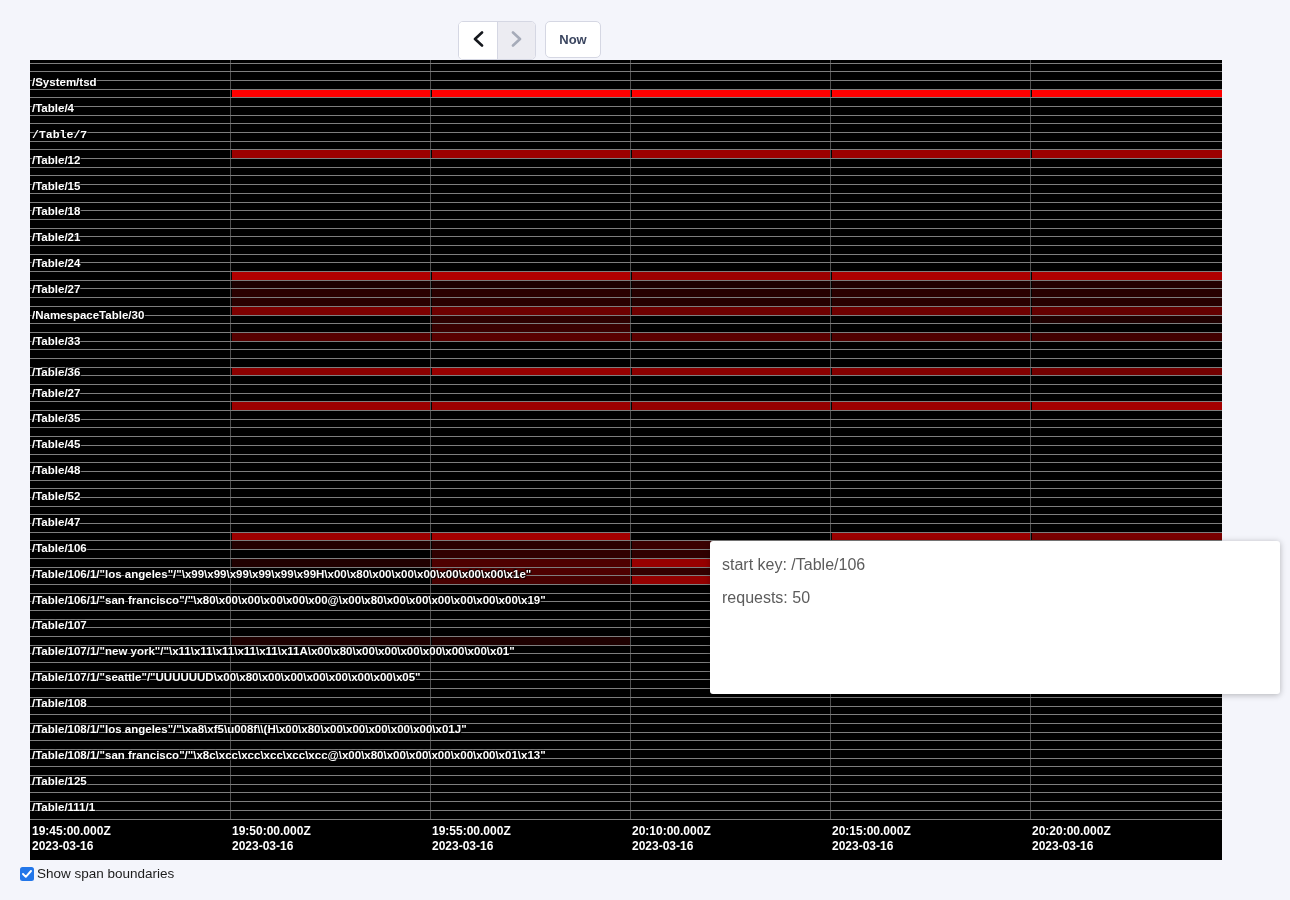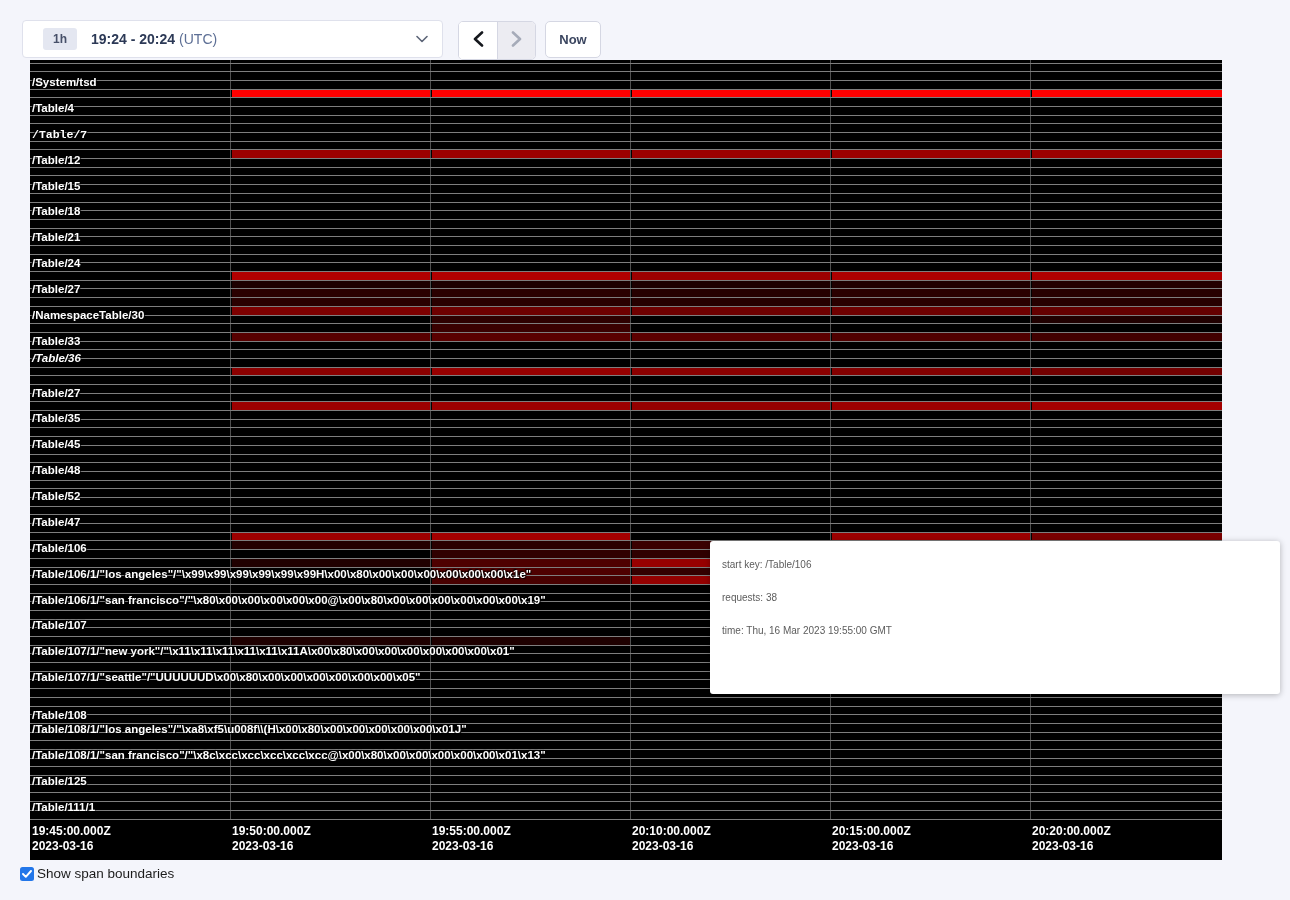--- a/index.html
+++ b/index.html
@@ -26,42 +26,33 @@
   .viz{position:absolute;left:30px;top:60px;width:1192px;height:800px;background:#000;}
   .hline{position:absolute;left:0;width:1192px;height:1px;background:#7e7e7e;}
   .vline{position:absolute;top:0;width:1px;height:760px;background:#4f4f4f;}
   .band{position:absolute;}
   .rlabel{position:absolute;left:2px;color:#fff;font-size:11.5px;font-weight:700;
         white-space:nowrap;text-shadow:1px 1px 1px #000,-1px -1px 1px #000;}
   .tick{position:absolute;color:#fff;font-size:12px;font-weight:700;white-space:nowrap;}
   
   .tooltip{position:absolute;left:710px;top:541px;width:570px;height:153px;background:#fff;
         border-radius:3px;box-shadow:0 1px 6px rgba(0,0,0,.28);padding:13px 12px;
-        box-sizing:border-box;color:#5c5c5c;font-size:10px;overflow:hidden;}
+        box-sizing:border-box;color:#5c5c5c;font-size:16px;overflow:hidden;}
   .tooltip .tline{margin-bottom:12px;white-space:nowrap;line-height:21px;}
   
   .footer{position:absolute;left:20px;top:866px;display:flex;align-items:center;}
   .checkbox{width:14px;height:14px;background:#2276e9;border-radius:2.5px;display:inline-flex;
         align-items:center;justify-content:center;cursor:pointer;flex:none;}
   .cb-label{font-size:13.5px;color:#1b1b1b;margin-left:3px;}
 </style>
 </head>
 <body>
 
 <div class="page">
 
-  <div class="time-select">
-    <span class="pill">1h</span>
-    <span class="range"><b>19:24 - 20:24</b><span class="utc">(UTC)</span></span>
-    <span class="chev-wrap">
-      <svg width="12" height="8" viewBox="0 0 12 8">
-          <polyline points="1,1.5 6,6.5 11,1.5" fill="none" stroke="#5d6578" stroke-width="1.6" stroke-linecap="round" stroke-linejoin="round"></polyline>
-        </svg>
-    </span>
-  </div>
 
   <div class="nav-group">
     <button class="nav-btn">
       <span>
         <svg width="11" height="16" viewBox="0 0 11 16">
             <polyline points="9,1.5 2,8 9,14.5" fill="none" stroke="#15181d" stroke-width="2.6" stroke-linecap="round" stroke-linejoin="round"></polyline>
           </svg>
       </span>
     </button>
     <button class="nav-btn disabled">
@@ -252,34 +243,34 @@
         <div class="rlabel" style="top: 41.88px;">/Table/4</div>
         <div class="rlabel" style="top: 67.76px; font-family: Liberation Mono, monospace;">/Table/7</div>
         <div class="rlabel" style="top: 93.64px;">/Table/12</div>
         <div class="rlabel" style="top: 119.52px;">/Table/15</div>
         <div class="rlabel" style="top: 145.4px;">/Table/18</div>
         <div class="rlabel" style="top: 171.28px;">/Table/21</div>
         <div class="rlabel" style="top: 197.16px;">/Table/24</div>
         <div class="rlabel" style="top: 223.04px;">/Table/27</div>
         <div class="rlabel" style="top: 248.92px;">/NamespaceTable/30</div>
         <div class="rlabel" style="top: 274.8px;">/Table/33</div>
-        <div class="rlabel" style="top: 292px; font-style: italic;">/Table/36</div>
+        <div class="rlabel" style="top: 306px;">/Table/36</div>
         <div class="rlabel" style="top: 326.56px;">/Table/27</div>
         <div class="rlabel" style="top: 352.44px;">/Table/35</div>
         <div class="rlabel" style="top: 378.32px;">/Table/45</div>
         <div class="rlabel" style="top: 404.2px;">/Table/48</div>
         <div class="rlabel" style="top: 430.08px;">/Table/52</div>
         <div class="rlabel" style="top: 455.96px;">/Table/47</div>
         <div class="rlabel" style="top: 481.84px;">/Table/106</div>
         <div class="rlabel" style="top: 507.72px;">/Table/106/1/"los angeles"/"\x99\x99\x99\x99\x99\x99H\x00\x80\x00\x00\x00\x00\x00\x00\x1e"</div>
         <div class="rlabel" style="top: 533.6px;">/Table/106/1/"san francisco"/"\x80\x00\x00\x00\x00\x00@\x00\x80\x00\x00\x00\x00\x00\x00\x19"</div>
         <div class="rlabel" style="top: 559.48px;">/Table/107</div>
         <div class="rlabel" style="top: 585.36px;">/Table/107/1/"new york"/"\x11\x11\x11\x11\x11\x11A\x00\x80\x00\x00\x00\x00\x00\x00\x01"</div>
         <div class="rlabel" style="top: 611.24px;">/Table/107/1/"seattle"/"UUUUUUD\x00\x80\x00\x00\x00\x00\x00\x00\x05"</div>
-        <div class="rlabel" style="top: 637.12px; margin-top: 12px;">/Table/108</div>
+        <div class="rlabel" style="top: 637.12px;">/Table/108</div>
         <div class="rlabel" style="top: 663px;">/Table/108/1/"los angeles"/"\xa8\xf5\u008f\\(H\x00\x80\x00\x00\x00\x00\x00\x01J"</div>
         <div class="rlabel" style="top: 688.88px;">/Table/108/1/"san francisco"/"\x8c\xcc\xcc\xcc\xcc\xcc@\x00\x80\x00\x00\x00\x00\x00\x01\x13"</div>
         <div class="rlabel" style="top: 714.76px;">/Table/125</div>
         <div class="rlabel" style="top: 740.64px;">/Table/111/1</div>
       </div>
     <div id="axis">
         <div class="tick" style="left: 2px; top: 764px;">19:45:00.000Z</div>
         <div class="tick" style="left: 2px; top: 779px;">2023-03-16</div>
         <div class="tick" style="left: 202px; top: 764px;">19:50:00.000Z</div>
         <div class="tick" style="left: 202px; top: 779px;">2023-03-16</div>
@@ -289,22 +280,21 @@
         <div class="tick" style="left: 602px; top: 779px;">2023-03-16</div>
         <div class="tick" style="left: 802px; top: 764px;">20:15:00.000Z</div>
         <div class="tick" style="left: 802px; top: 779px;">2023-03-16</div>
         <div class="tick" style="left: 1002px; top: 764px;">20:20:00.000Z</div>
         <div class="tick" style="left: 1002px; top: 779px;">2023-03-16</div>
       </div>
   </div>
 
   <div class="tooltip">
     <div class="tline">start key: /Table/106</div>
-    <div class="tline">requests: 38</div>
-    <div class="tline">time: Thu, 16 Mar 2023 19:55:00 GMT</div>
+    <div class="tline">requests: 50</div>
   </div>
 
   <div class="footer">
     <span class="checkbox">
       <svg width="10" height="8" viewBox="0 0 10 8">
           <polyline points="1,4 3.8,6.8 9,1" fill="none" stroke="#fff" stroke-width="1.9" stroke-linecap="round" stroke-linejoin="round"></polyline>
         </svg>
     </span>
     <span class="cb-label">Show span boundaries</span>
   </div>

